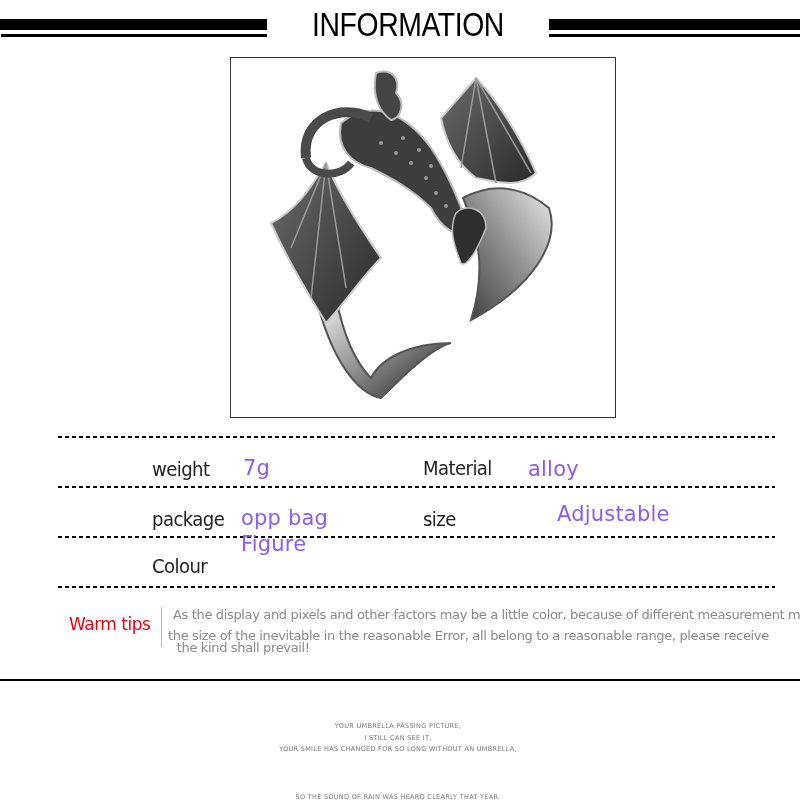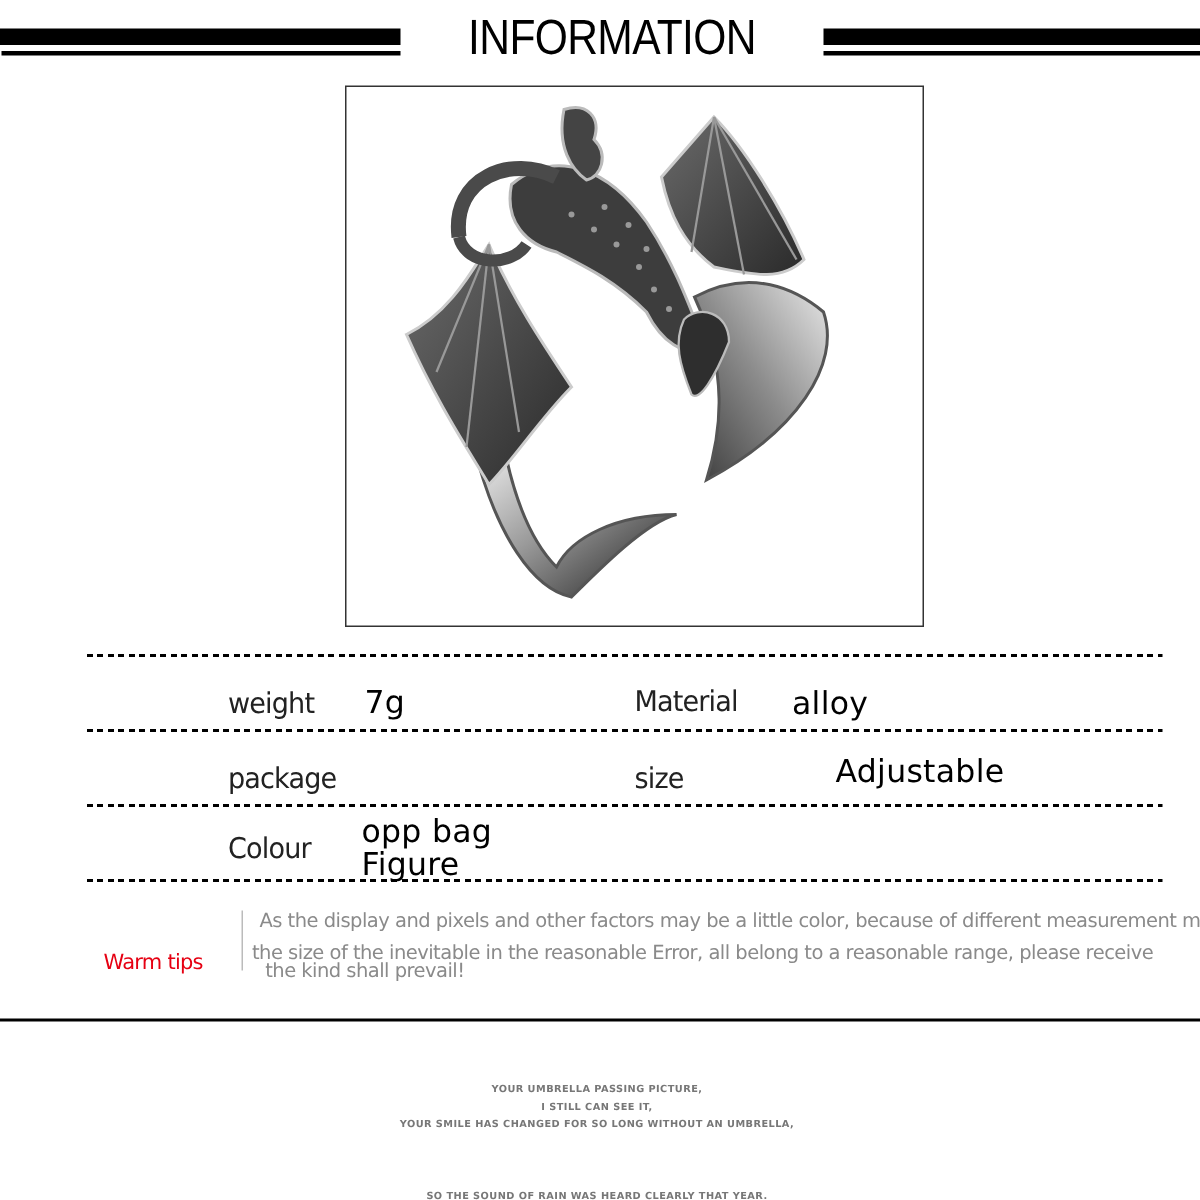--- a/index.html
+++ b/index.html
@@ -10,30 +10,30 @@
   #title { position: absolute; left: 267px; width: 282px; top: 6px; text-align: center;
            font-family: "Liberation Sans Narrow", "Liberation Sans", sans-serif;
            font-size: 33px; font-weight: 400; letter-spacing: -0.5px; color: #000;
            transform: scaleX(0.86); transform-origin: center; }
   #photo-frame { position: absolute; left: 230px; top: 57px; width: 384px; height: 359px;
                  border: 1px solid #333; background: #fff; overflow: hidden; }
   .dash { position: absolute; left: 58px; width: 717px; height: 2px;
           background-image: repeating-linear-gradient(to right, #000 0 4px, transparent 4px 7px); }
   .lbl { position: absolute; font-size: 19px; color: #222; font-family: "DejaVu Sans", sans-serif;
          letter-spacing: -0.6px; transform: scaleX(0.95); transform-origin: left; }
-  .val { position: absolute; font-size: 21px; color: #000000; font-family: "DejaVu Sans", sans-serif;
+  .val { position: absolute; font-size: 21px; color: #8b5cf6; font-family: "DejaVu Sans", sans-serif;
          letter-spacing: 0.2px; }
-  #warm-label { position: absolute; left: 69px; top: 634px; font-size: 14px; color: #e60012;
+  #warm-label { position: absolute; left: 69px; top: 614px; font-size: 17px; color: #e60012;
                 font-family: "DejaVu Sans", sans-serif; letter-spacing: -0.5px; }
   #warm-sep { position: absolute; left: 161px; top: 607px; width: 1px; height: 40px; background: #bbb; }
   .tip { position: absolute; font-size: 13px; color: #8a8a8a; font-family: "DejaVu Sans", sans-serif;
          white-space: nowrap; letter-spacing: -0.35px; }
   #footer-rule { position: absolute; left: 0; top: 679px; width: 800px; height: 2px; background: #000; }
   .poem { position: absolute; left: 0; width: 796px; text-align: center; font-size: 6.5px;
-          color: #777; font-family: "DejaVu Sans", sans-serif; letter-spacing: 0.3px; font-weight: bold; }
+          color: #777; font-family: "DejaVu Sans", sans-serif; letter-spacing: 0.3px; }
 </style>
 </head>
 <body>
 
 <div>
   <div class="bar-thick" style="left:0;top:19px;width:267px;"></div>
   <div class="bar-thin" style="left:1px;top:34px;width:266px;"></div>
   <div id="title">INFORMATION</div>
   <div class="bar-thick" style="left:549px;top:19px;width:251px;"></div>
   <div class="bar-thin" style="left:549px;top:34px;width:251px;"></div>
@@ -106,29 +106,29 @@
   <div>
     <span class="lbl" style="left:152px;top:458px;">weight</span>
     <span class="val" style="left:243px;top:456px;">7g</span>
     <span class="lbl" style="left:423px;top:457px;">Material</span>
     <span class="val" style="left:528px;top:457px;">alloy</span>
   </div>
   <div class="dash" style="top:486px;"></div>
 
   <div>
     <span class="lbl" style="left:152px;top:508px;">package</span>
-    <span class="val" style="left:241px;top:506px;margin-top:36px;">opp bag</span>
+    <span class="val" style="left:241px;top:506px;">opp bag</span>
     <span class="lbl" style="left:423px;top:508px;">size</span>
     <span class="val" style="left:557px;top:502px;text-align:center;">Adjustable</span>
   </div>
   <div class="dash" style="top:536px;"></div>
 
   <div>
     <span class="lbl" style="left:152px;top:555px;">Colour</span>
-    <span class="val" style="left:241px;top:564px;">Figure</span>
+    <span class="val" style="left:241px;top:532px;">Figure</span>
   </div>
   <div class="dash" style="top:586px;"></div>
 </div>
 
 <div>
   <span id="warm-label">Warm tips</span>
   <div id="warm-sep"></div>
   <span class="tip" style="left:173px;top:607px;">As the display and pixels and other factors may be a little color, because of different measurement methods</span>
   <span class="tip" style="left:168px;top:628px;">the size of the inevitable in the reasonable Error, all belong to a reasonable range, please receive</span>
   <span class="tip" style="left:173px;top:640px;white-space:pre;"> the kind shall prevail!</span>

